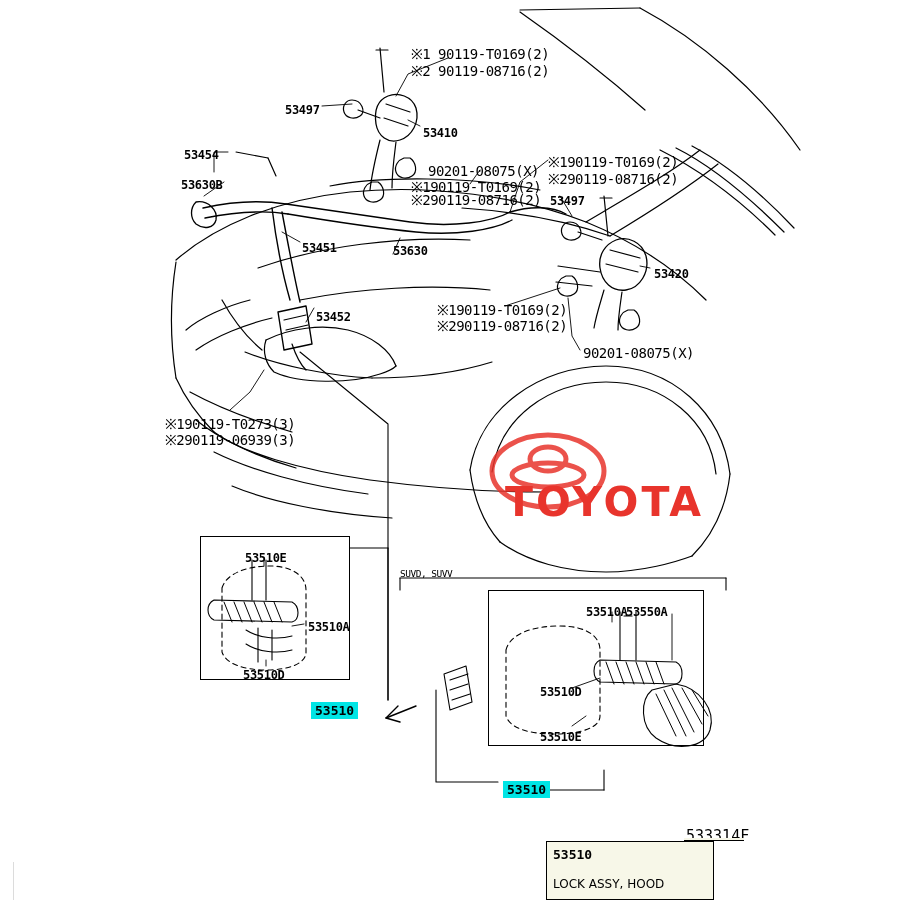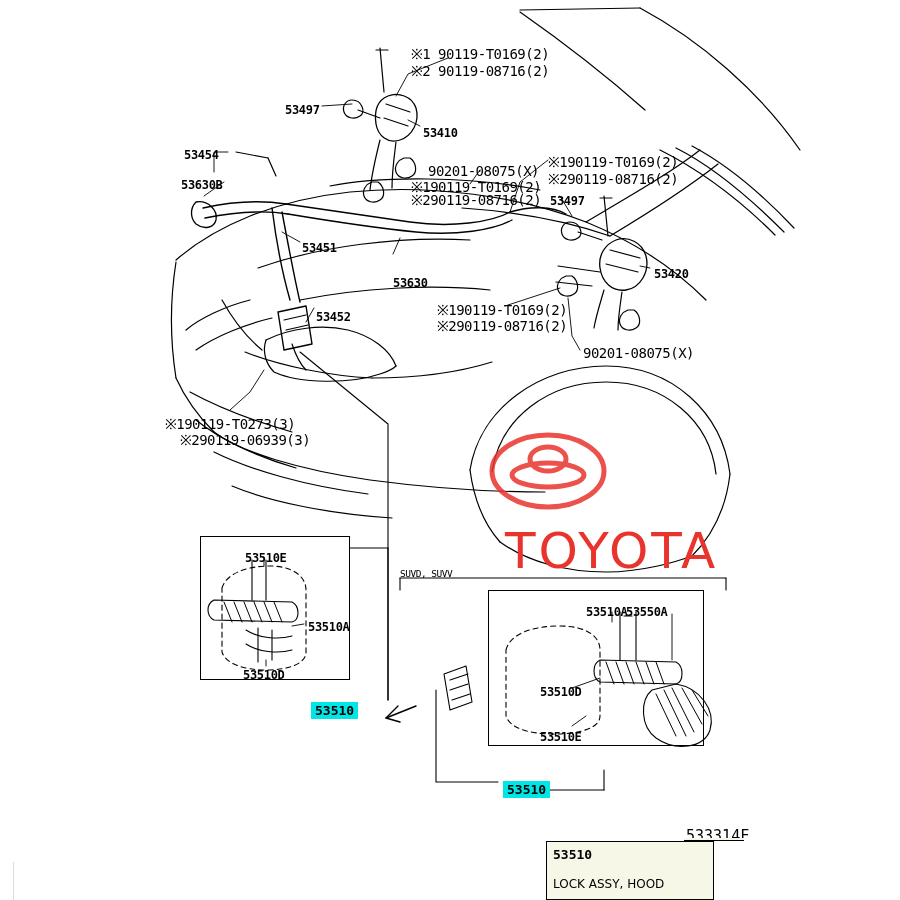--- a/index.html
+++ b/index.html
@@ -27,21 +27,21 @@
   
   .wm { position:absolute; pointer-events:none; }
   .wm-toyota { left:488px; top:432px; width:120px; height:78px; opacity:.85; }
   .wm-mc {
     left:610px; top:430px; font-family:"DejaVu Sans", sans-serif;
     font-size:68px; font-weight:700; color:#e8342c; letter-spacing:2px;
     -webkit-text-stroke:0px;
   }
   .wm-toyota-word {
     left:505px; top:478px; font-family:"DejaVu Sans", sans-serif;
-    font-size:50px; font-weight:400; color:#e8342c; letter-spacing:3px;margin-top:44px;
+    font-size:41px; font-weight:700; color:#e8342c; letter-spacing:3px;
   }
   .wm-parts {
     left:570px; top:490px; font-family:"DejaVu Serif", serif;
     font-style:italic; font-size:36px; font-weight:700; color:#e8342c;
     letter-spacing:3px;
   }
   
   #info-panel {
     position:absolute; left:546px; top:841px; width:168px; height:59px;
     border:1.5px solid #000; background:#f7f7e8;
@@ -270,28 +270,28 @@
   <div class="lbl" style="left:423px; top:126px;">53410</div>
   <div class="lbl" style="left:184px; top:148px;">53454</div>
   <div class="lbl small" style="left:428px; top:163px;">90201-08075(X)</div>
   <div class="lbl small" style="left:548px; top:152px;">※190119-T0169(2)</div>
   <div class="lbl small" style="left:548px; top:169px;">※290119-08716(2)</div>
   <div class="lbl small" style="left:411px; top:177px;">※190119-T0169(2)</div>
   <div class="lbl small" style="left:411px; top:190px;">※290119-08716(2)</div>
   <div class="lbl" style="left:181px; top:178px;">53630B</div>
   <div class="lbl" style="left:550px; top:194px;">53497</div>
   <div class="lbl" style="left:302px; top:241px;">53451</div>
-  <div class="lbl" style="left:393px; top:276px;">53630</div>
+  <div class="lbl" style="left:393px; top:244px;">53630</div>
   <div class="lbl" style="left:654px; top:267px;">53420</div>
   <div class="lbl" style="left:316px; top:310px;">53452</div>
   <div class="lbl small" style="left:437px; top:300px;">※190119-T0169(2)</div>
   <div class="lbl small" style="left:437px; top:316px;">※290119-08716(2)</div>
   <div class="lbl small" style="left:583px; top:345px;">90201-08075(X)</div>
   <div class="lbl small" style="left:165px; top:414px;">※190119-T0273(3)</div>
-  <div class="lbl small" style="left:165px; top:430px;margin-left:15px;">※290119-06939(3)</div>
+  <div class="lbl small" style="left:165px; top:430px;">※290119-06939(3)</div>
   <div class="lbl" style="left:245px; top:551px;">53510E</div>
   <div class="lbl" style="left:308px; top:620px;">53510A</div>
   <div class="lbl" style="left:243px; top:668px;">53510D</div>
   <div class="lbl tiny" style="left:400px; top:568px;">SUVD, SUVV</div>
   <div class="lbl" style="left:586px; top:605px;">53510A</div>
   <div class="lbl" style="left:626px; top:605px;text-align:right;">53550A</div>
   <div class="lbl" style="left:540px; top:685px;">53510D</div>
   <div class="lbl" style="left:540px; top:730px;">53510E</div>
 
   <div class="hl" style="left:311px; top:702px;">53510</div>

